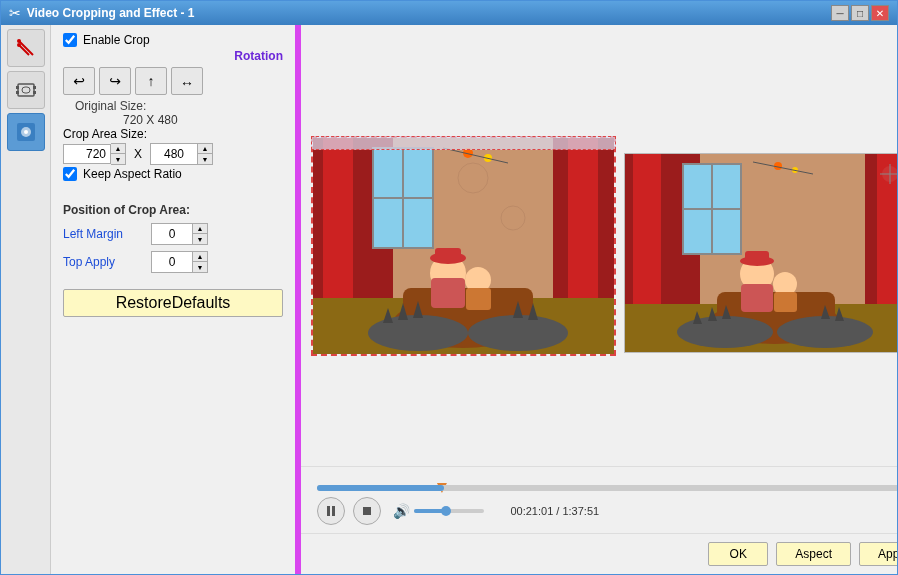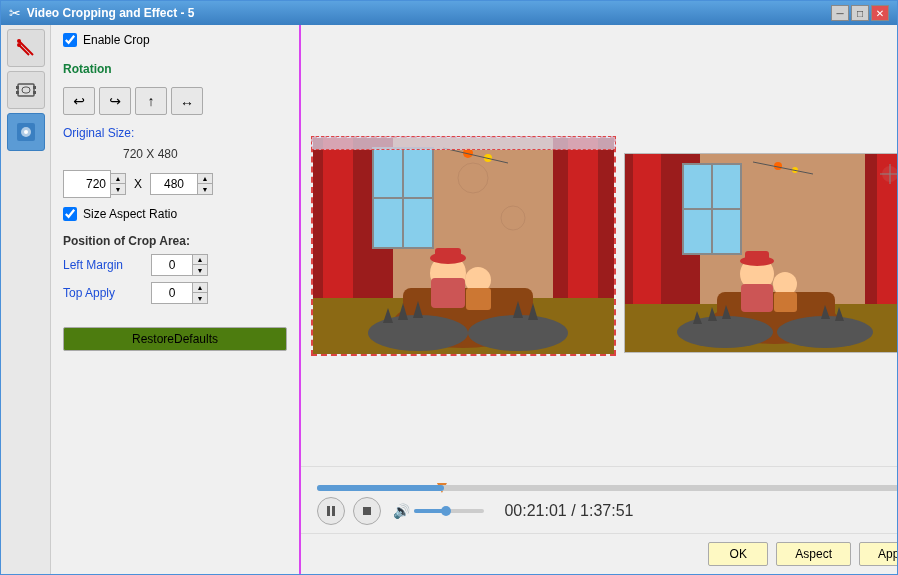--- a/index.html
+++ b/index.html
@@ -98,38 +98,39 @@
     .icon-btn.active {
       background: #5b9bd5;
       border-color: #3a7fc1;
     }
 
     
     .left-panel {
       width: 250px;
       padding: 8px 12px;
       background: #f0f0f0;
-      border-right: 2px solid #d946ef;
+      border-right: 6px solid #d946ef;
       flex-shrink: 0;
       display: flex;
       flex-direction: column;
-      gap: 7px;
+      gap: 0;
     }
 
     .enable-crop-row {
       display: flex;
       align-items: center;
       gap: 6px;
     }
 
     .section-label {
       font-size: 12px;
       font-weight: bold;
-      color: #15803d;
-      margin-top: 8px;
+      color: #6d28d9;
+      margin-top: 2px;
+      text-align: right;
     }
 
     .rotation-btns {
       display: flex;
       gap: 4px;
       margin-top: 4px;
     }
 
     .rot-btn {
       width: 32px;
@@ -145,21 +146,22 @@
     }
 
     .original-size-row {
       display: flex;
       align-items: center;
       gap: 6px;
       margin-top: 4px;
     }
 
     .original-size-label {
-      color: #1d4ed8;
+      color: #404040;
+      margin-left: 12px;
     }
 
     .original-size-value {
       color: #333;
       margin-top: 11px;
     }
 
     .crop-area-row {
       display: flex;
       align-items: center;
@@ -207,42 +209,42 @@
     .spin-up { border-bottom: 1px solid #aaa; }
 
     .keep-aspect-row {
       display: flex;
       align-items: center;
       gap: 6px;
       margin-top: 2px;
     }
 
     .position-section {
-      margin-top: 6px;
+      margin-top: 22px;
     }
 
     .margin-row {
       display: flex;
       align-items: center;
       gap: 8px;
       margin-top: 6px;
     }
 
     .margin-label {
       width: 80px;
       color: #1d4ed8;
     }
 
     .restore-btn {
       margin-top: 16px;
       padding: 4px 28px;
-      background: #4d7c0f;
+      background: #fef9c3;
       border: 1px solid #aaa;
       cursor: pointer;
-      font-size: 12px;
+      font-size: 16px;
       border-radius: 2px;
     }
 
     
     .preview-area {
       flex: 1;
       background: #f0f0f0;
       display: flex;
       flex-direction: column;
     }
@@ -341,22 +343,22 @@
       height: 10px;
       background: #5b9bd5;
       border-radius: 50%;
       position: absolute;
       top: -3px;
       left: calc(45% - 5px);
     }
 
     .time-display {
       color: #333;
-      font-size: 16px;
-      margin-left: 12px;
+      font-size: 11px;
+      margin-left: 18px;
     }
 
     .bottom-buttons {
       display: flex;
       justify-content: flex-end;
       gap: 8px;
       padding: 8px 12px;
       background: #f0f0f0;
       border-top: 1px solid #ddd;
     }
@@ -379,21 +381,21 @@
     }
   </style>
 </head>
 <body>
 
 <div class="window">
 
   <div class="titlebar">
     <div class="titlebar-left">
       <span style="font-size:14px;">✂</span>
-      <span class="titlebar-title">Video Cropping and Effect - 5</span>
+      <span class="titlebar-title">Video Cropping and Effect - 1</span>
     </div>
     <div class="titlebar-controls">
       <div class="titlebar-btn">─</div>
       <div class="titlebar-btn">□</div>
       <div class="titlebar-btn close">✕</div>
     </div>
   </div>
 
   <div class="main-content">
 
@@ -440,41 +442,44 @@
         <div class="rot-btn">↔</div>
       </div>
 
       <div class="original-size-row">
         <span class="original-size-label">Original Size:</span>
       </div>
       <div style="padding-left: 60px;">
         <span class="original-size-value">720 X 480</span>
       </div>
 
+      <div>
+        <span>Crop Area Size:</span>
+      </div>
       <div class="crop-area-row">
         <div class="spinbox">
-          <input type="text" value="720" style="width: 48px; height: 28px; border: 1px solid rgb(170, 170, 170); text-align: center; font-size: 12px; padding-left: 20px;">
+          <input type="text" value="720" style="width: 48px; height: 20px; border: 1px solid rgb(170, 170, 170); text-align: center; font-size: 12px; padding-left: 20px;">
           <div class="spinbox-arrows">
             <div class="spin-up">▲</div>
             <div class="spin-down">▼</div>
           </div>
         </div>
         <span style="margin: 0 2px;">X</span>
         <div class="spinbox">
           <input type="text" value="480" style="width: 48px; height: 22px; border: 1px solid rgb(170, 170, 170); text-align: center; font-size: 12px;">
           <div class="spinbox-arrows">
             <div class="spin-up">▲</div>
             <div class="spin-down">▼</div>
           </div>
         </div>
       </div>
 
       <div class="keep-aspect-row">
         <input type="checkbox" checked="" id="keepAspect" style="">
-        <label for="keepAspect">Size Aspect Ratio</label>
+        <label for="keepAspect">Keep Aspect Ratio</label>
       </div>
 
       <div class="position-section">
         <div style="font-weight:bold; color:#333;">Position of Crop Area:</div>
 
         <div class="margin-row">
           <span class="margin-label">Left Margin</span>
           <div class="spinbox">
             <input type="text" value="0" style="width: 42px; height: 22px; border: 1px solid rgb(170, 170, 170); text-align: center; font-size: 12px;">
             <div class="spinbox-arrows">

